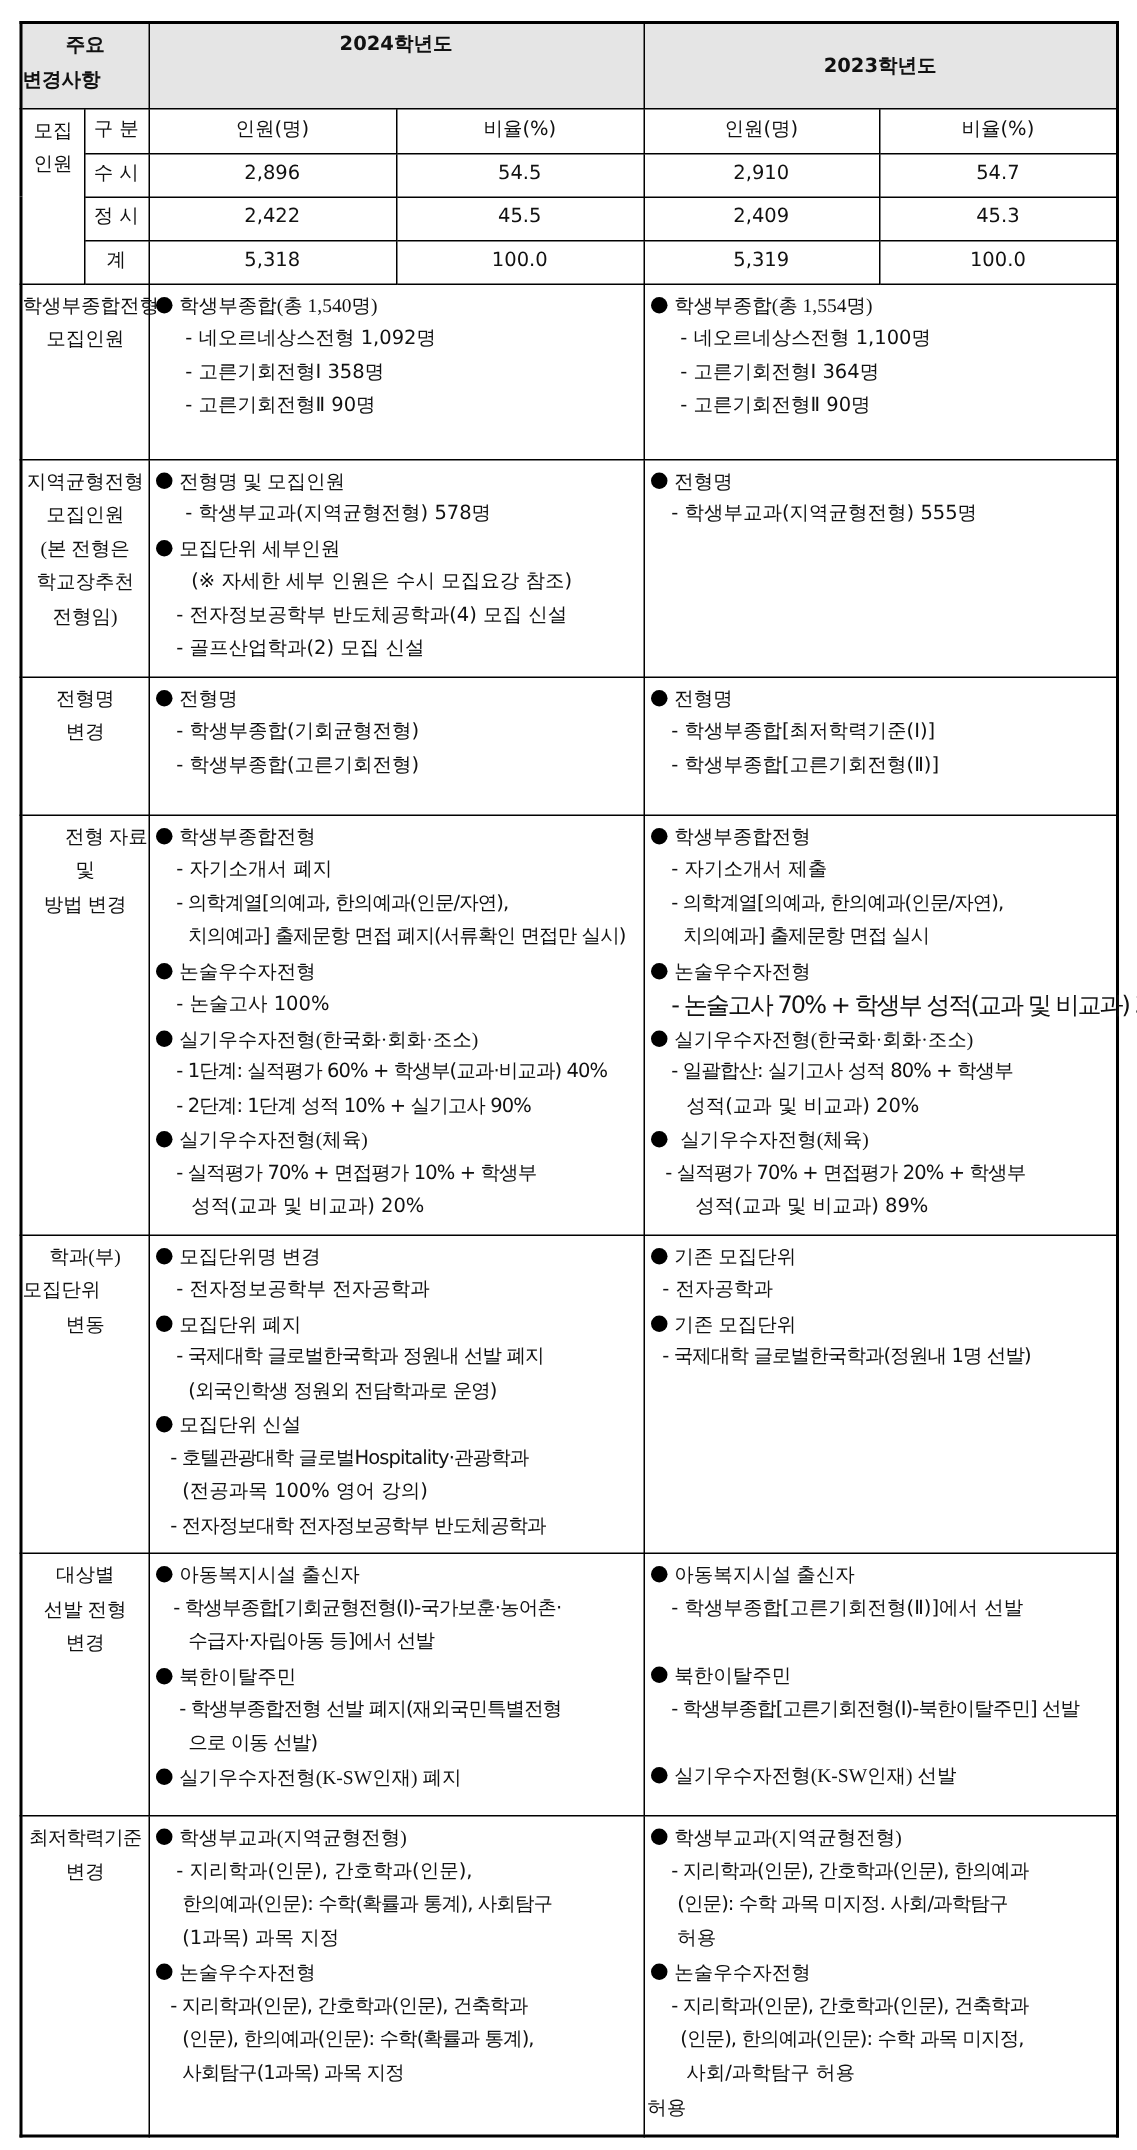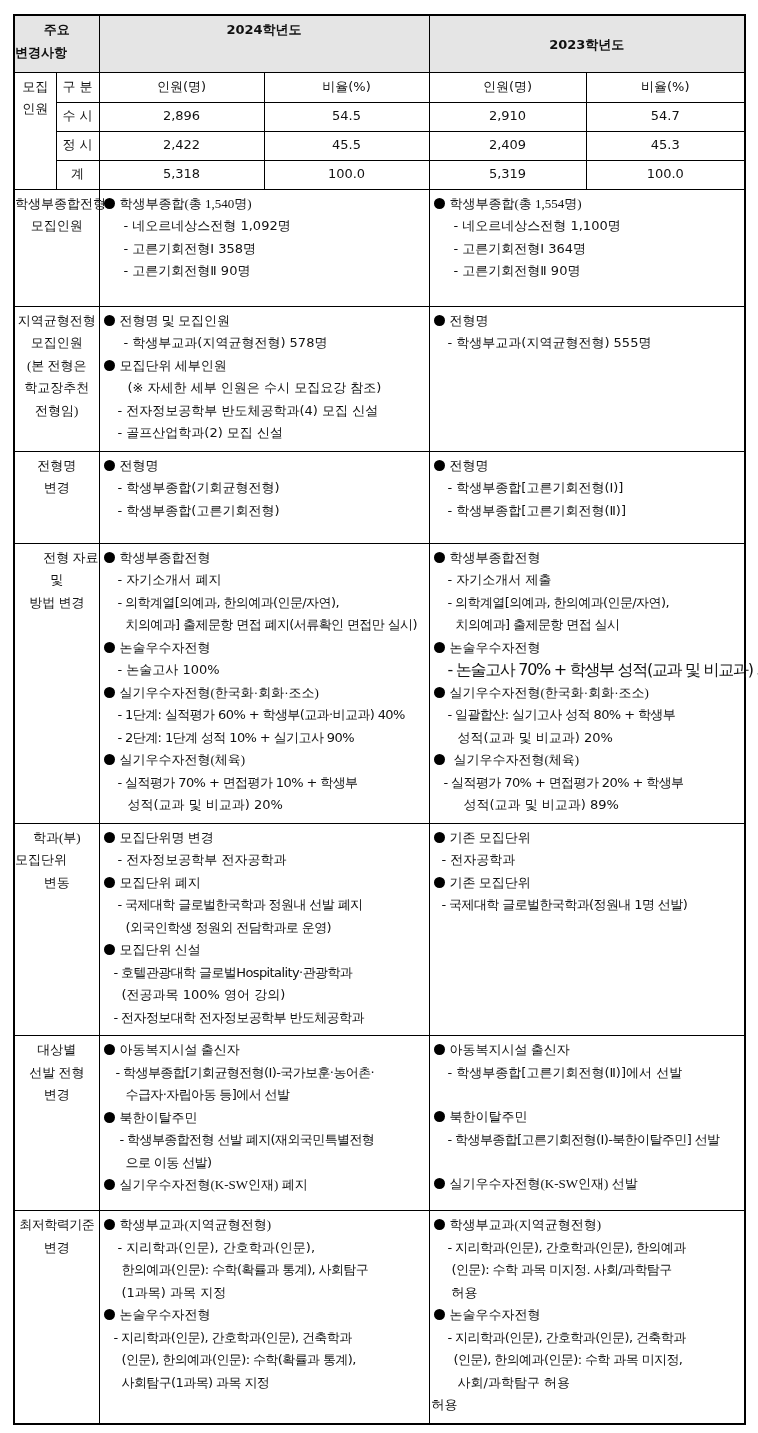--- a/index.html
+++ b/index.html
@@ -121,21 +121,21 @@
       <span class="b" style="text-align:center">전형명</span>
       <span class="b" style="text-align:center">변경</span>
     </td>
     <td colspan="2" class="content">
       <span class="b"><span class="dot"></span><span>전형명</span></span>
       <span class="d">- 학생부종합(기회균형전형)</span>
       <span class="d">- 학생부종합(고른기회전형)</span>
     </td>
     <td colspan="2" class="content">
       <span class="b"><span class="dot"></span><span>전형명</span></span>
-      <span class="d">- 학생부종합[고른기회전형(Ⅰ)]</span>
+      <span class="d">- 학생부종합[최저학력기준(Ⅰ)]</span>
       <span class="d">- 학생부종합[고른기회전형(Ⅱ)]</span>
     </td>
   </tr>
 
   <tr style="height:272px">
     <td colspan="2" class="rowlabel">
       <span class="b" style="text-align:right">전형 자료</span>
       <span class="b" style="text-align:center">및</span>
       <span class="b" style="text-align:center">방법 변경</span>
     </td>

